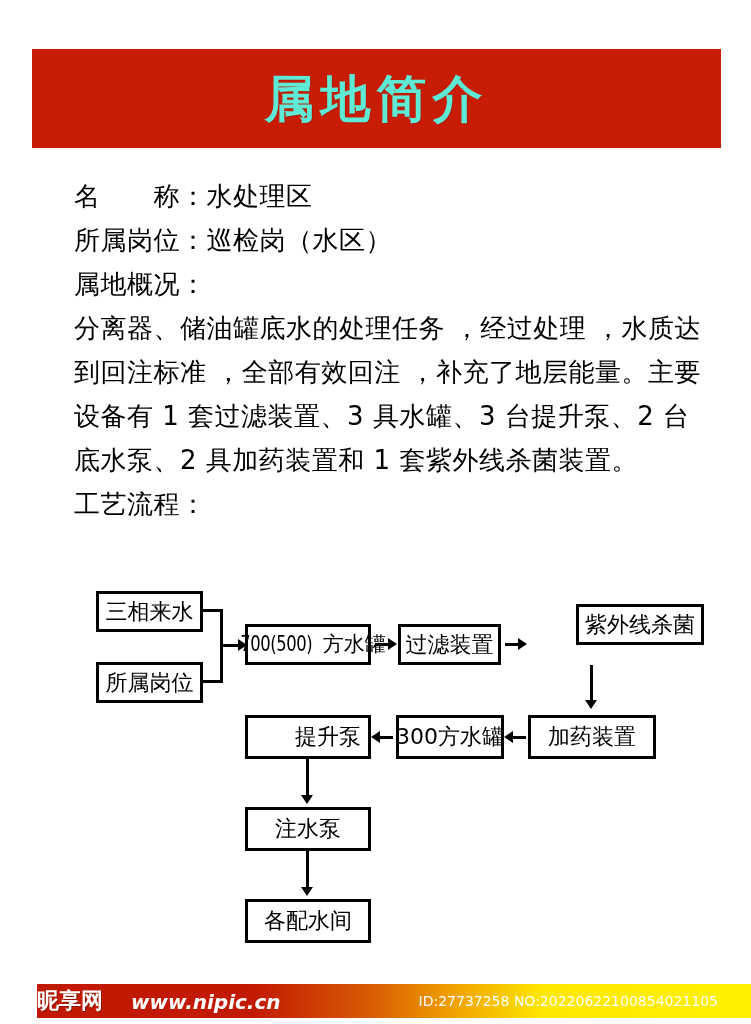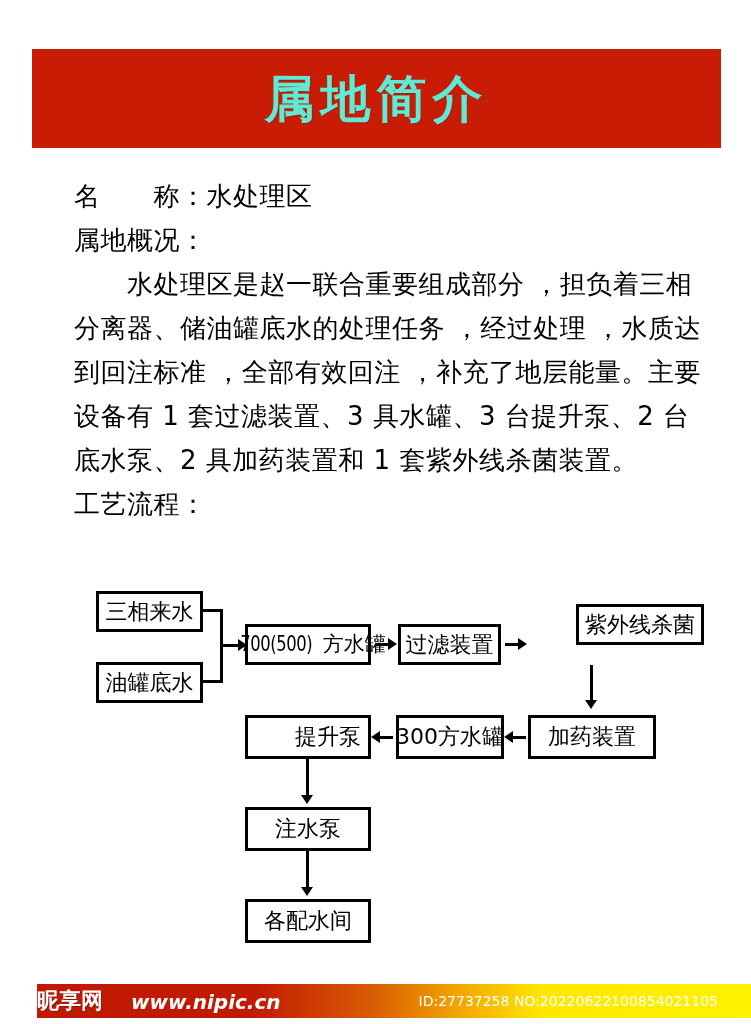--- a/index.html
+++ b/index.html
@@ -172,37 +172,37 @@
 </style>
 </head>
 <body>
 
 <div class="banner">
   <div class="banner-title">属地简介</div>
 </div>
 
 <div class="body-text">
   <div class="line">名　　称：水处理区</div>
+  <div class="line">所属岗位：巡检岗（水区）</div>
   <div class="line">属地概况：</div>
-  <div class="para-line">　　水处理区是赵一联合重要组成部分 ，担负着三相</div>
   <div class="para-line">分离器、储油罐底水的处理任务 ，经过处理 ，水质达</div>
   <div class="para-line">到回注标准 ，全部有效回注 ，补充了地层能量。主要</div>
   <div class="para-line">设备有 1 套过滤装置、3 具水罐、3 台提升泵、2 台</div>
   <div class="para-line">底水泵、2 具加药装置和 1 套紫外线杀菌装置。</div>
   <div class="line">工艺流程：</div>
 </div>
 
 <div class="flow">
 
   <div class="node" style="left:96px; top:591px; width:107px; height:41px;">
     <span>三相来水</span>
   </div>
 
   <div class="node" style="left:96px; top:662px; width:107px; height:41px;">
-    <span>油罐底水</span>
+    <span>所属岗位</span>
   </div>
 
   <div class="ln" style="left:203px; top:609px; width:20px; height:3px;"></div>
   <div class="ln" style="left:203px; top:680px; width:20px; height:3px;"></div>
   <div class="ln" style="left:220px; top:609px; width:3px; height:74px;"></div>
   <div class="ln" style="left:220px; top:644px; width:21px; height:3px;"></div>
   <div class="arrow-r" style="left:238px; top:639px;"></div>
 
   <div class="node narrowtext" style="left:245px; top:624px; width:126px; height:41px;">
     <span class="cond">700(500)</span>

